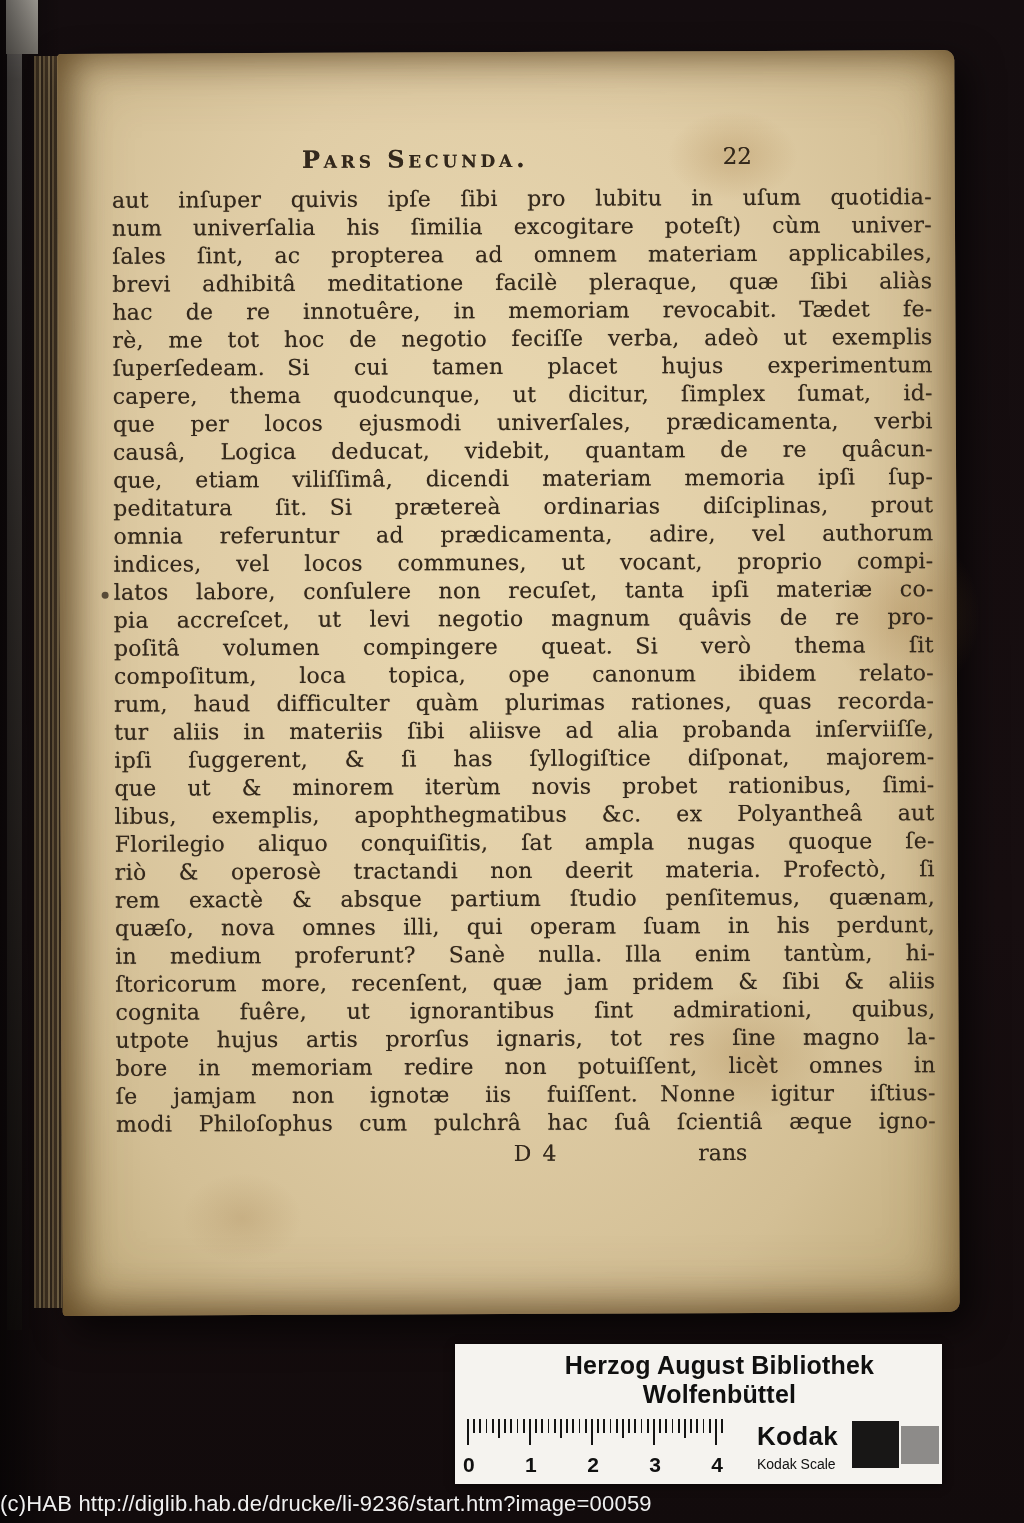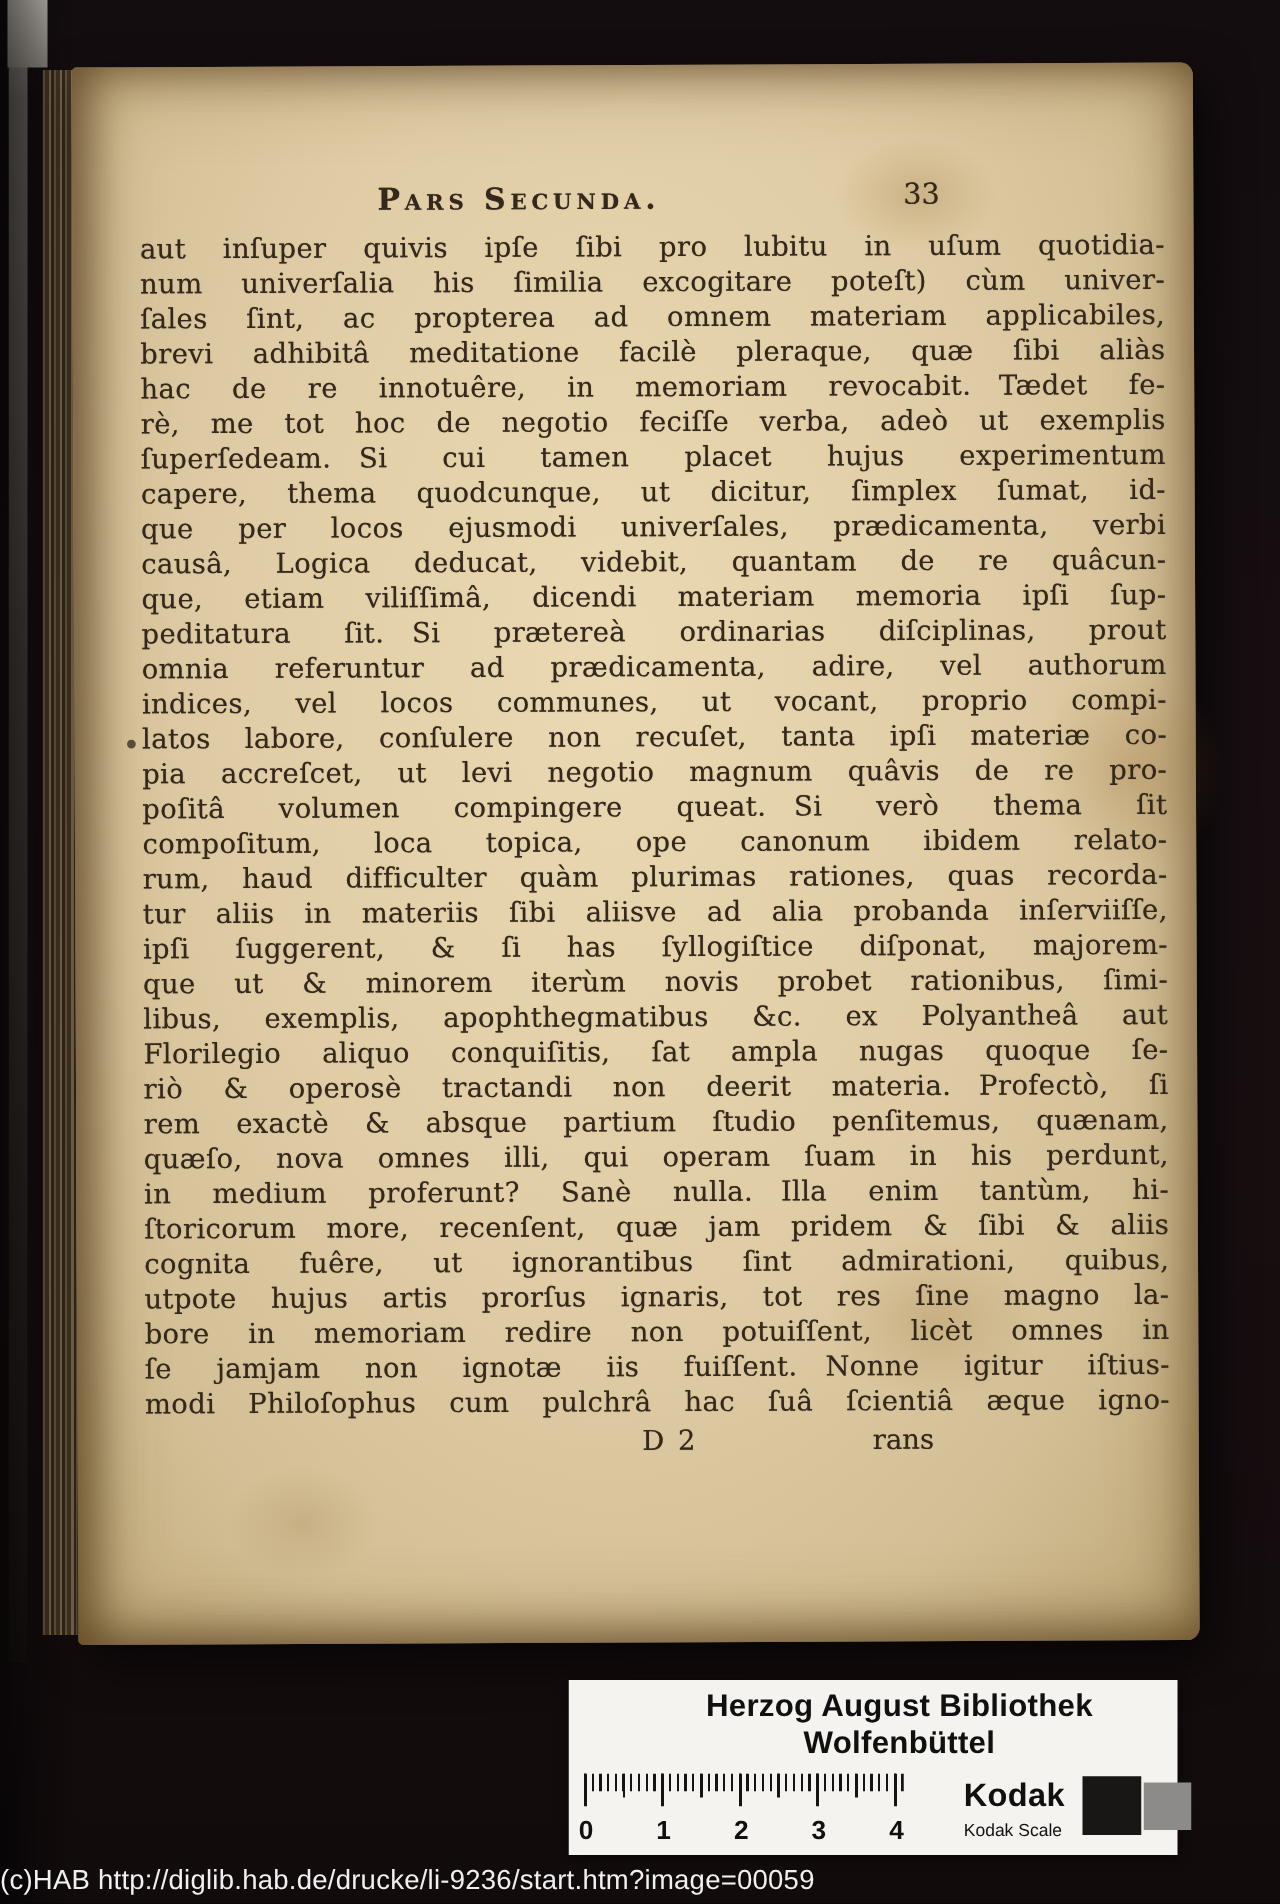--- a/index.html
+++ b/index.html
@@ -74,21 +74,21 @@
   .ruler{position:relative; width:268px; height:70px; flex:0 0 auto;}
   .ticks{position:absolute; left:0; top:0;}
   .t-small{width:256px; height:14px; background:repeating-linear-gradient(to right,#141414 0 1.8px, transparent 1.8px 6.2px);}
   .t-mid  {width:256px; height:19px; background:repeating-linear-gradient(to right,#141414 0 2px,   transparent 2px 31px);}
   .t-big  {width:256px; height:26px; background:repeating-linear-gradient(to right,#141414 0 2.4px, transparent 2.4px 62px);}
   .ruler-numbers{
     position:absolute; top:34px; left:-4px; width:260px;
     display:flex; justify-content:space-between;
     font-weight:bold; font-size:21px;
   }
-  .kodak{display:flex; align-items:flex-start; margin-left:36px; flex:1;}
+  .kodak{display:flex; align-items:flex-start; margin-left:22px; flex:1;}
   .kodak-text{margin-top:2px;}
   .kodak-name{font-weight:bold; font-size:26px; letter-spacing:.3px;}
   .kodak-sub{font-size:14px; margin-top:4px;}
   .patches{display:flex; align-items:center; margin-left:14px; margin-top:2px;}
   .patch{flex:0 0 auto;}
   .p-black{width:47px; height:47px; background:#181716;}
   .p-gray{width:38px; height:38px; background:#8d8b89; margin-left:2px;}
   
   .caption{
     position:absolute; left:0; bottom:6px; width:100%;
@@ -109,21 +109,21 @@
   <div class="paper">
     <div class="stain s1"></div>
     <div class="stain s2"></div>
     <div class="stain s3"></div>
     <div class="stain s4"></div>
     <div class="speck"></div>
 
     <div class="content">
       <div class="page-header">
         <span class="header-title">Pars Secunda.</span>
-        <span class="page-number">33</span>
+        <span class="page-number">22</span>
       </div>
 
       <div class="body">
           <div class="text-line">aut inſuper quivis ipſe ſibi pro lubitu in uſum quotidia-</div>
           <div class="text-line">num univerſalia his ſimilia excogitare poteſt) cùm univer-</div>
           <div class="text-line">ſales ſint, ac propterea ad omnem materiam applicabiles,</div>
           <div class="text-line">brevi adhibitâ meditatione facilè pleraque, quæ ſibi aliàs</div>
           <div class="text-line">hac de re innotuêre, in memoriam revocabit. Tædet fe-</div>
           <div class="text-line">rè, me tot hoc de negotio feciſſe verba, adeò ut exemplis</div>
           <div class="text-line">ſuperſedeam. Si cui tamen placet hujus experimentum</div>
@@ -150,21 +150,21 @@
           <div class="text-line">in medium proferunt? Sanè nulla. Illa enim tantùm, hi-</div>
           <div class="text-line">ſtoricorum more, recenſent, quæ jam pridem &amp; ſibi &amp; aliis</div>
           <div class="text-line">cognita fuêre, ut ignorantibus ſint admirationi, quibus,</div>
           <div class="text-line">utpote hujus artis prorſus ignaris, tot res ſine magno la-</div>
           <div class="text-line">bore in memoriam redire non potuiſſent, licèt omnes in</div>
           <div class="text-line">ſe jamjam non ignotæ iis fuiſſent. Nonne igitur iſtius-</div>
           <div class="text-line">modi Philoſophus cum pulchrâ hac ſuâ ſcientiâ æque igno-</div>
         </div>
 
       <div class="page-footer">
-        <span class="signature">D 2</span>
+        <span class="signature">D 4</span>
         <span class="catchword">rans</span>
       </div>
     </div>
   </div>
 
   <div class="label">
     <div class="label-title">Herzog August Bibliothek Wolfenbüttel</div>
     <div class="label-row">
       <div class="ruler">
         <div class="ticks t-big"></div>

